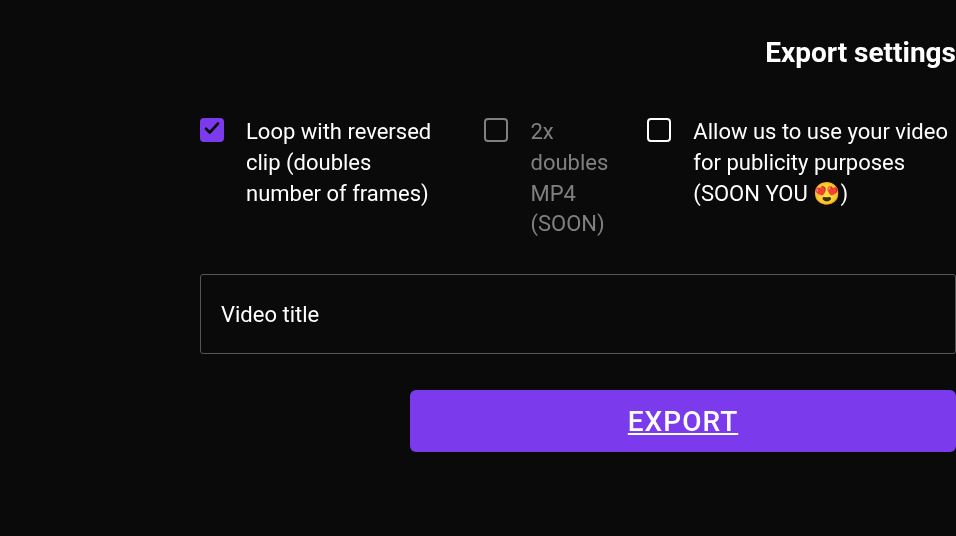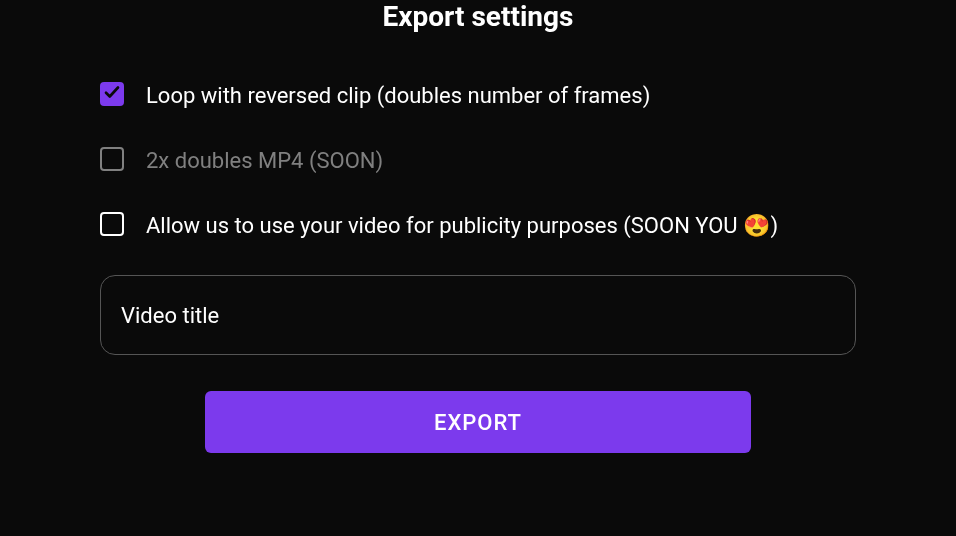--- a/index.html
+++ b/index.html
@@ -13,32 +13,33 @@
       background: #0a0a0a;
       font-family: -apple-system, BlinkMacSystemFont, "Segoe UI", Roboto, Helvetica, Arial, sans-serif;
       color: #ffffff;
       overflow: hidden;
     }
     .container {
       width: 100%;
       height: 100%;
       display: flex;
       flex-direction: column;
-      align-items: center;
+      align-items: flex-end;
+      padding-top: 36px;
     }
     .title {
       font-size: 28px;
       font-weight: 700;
       color: #ffffff;
       margin-bottom: 48px;
     }
     .options {
       width: 756px;
       display: flex;
-      flex-direction: column;
+      flex-direction: row;
       gap: 34px;
     }
     .checkbox-row {
       display: flex;
       align-items: flex-start;
       gap: 22px;
     }
     .checkbox {
       width: 24px;
       height: 24px;
@@ -77,43 +78,44 @@
     }
     .input-wrapper {
       width: 756px;
       margin-top: 34px;
     }
     .video-title-input {
       width: 100%;
       height: 80px;
       background: transparent;
       border: 1px solid #555555;
-      border-radius: 15px;
+      border-radius: 3px;
       padding: 0 20px;
       font-size: 22px;
       color: #ffffff;
       outline: none;
       font-family: inherit;
     }
     .video-title-input::placeholder {
       color: #ffffff;
     }
     .export-button {
       width: 546px;
       height: 62px;
       background: #7c3aed;
       border: none;
       border-radius: 6px;
       color: #ffffff;
-      font-size: 22px;
+      font-size: 28px;
       font-weight: 500;
       letter-spacing: 1px;
       cursor: pointer;
       margin-top: 36px;
       font-family: inherit;
+      text-decoration: underline;
     }
   </style>
 </head>
 <body>
 
 <div class="container">
   <h1 class="title">Export settings</h1>
 
   <div class="options">
 

